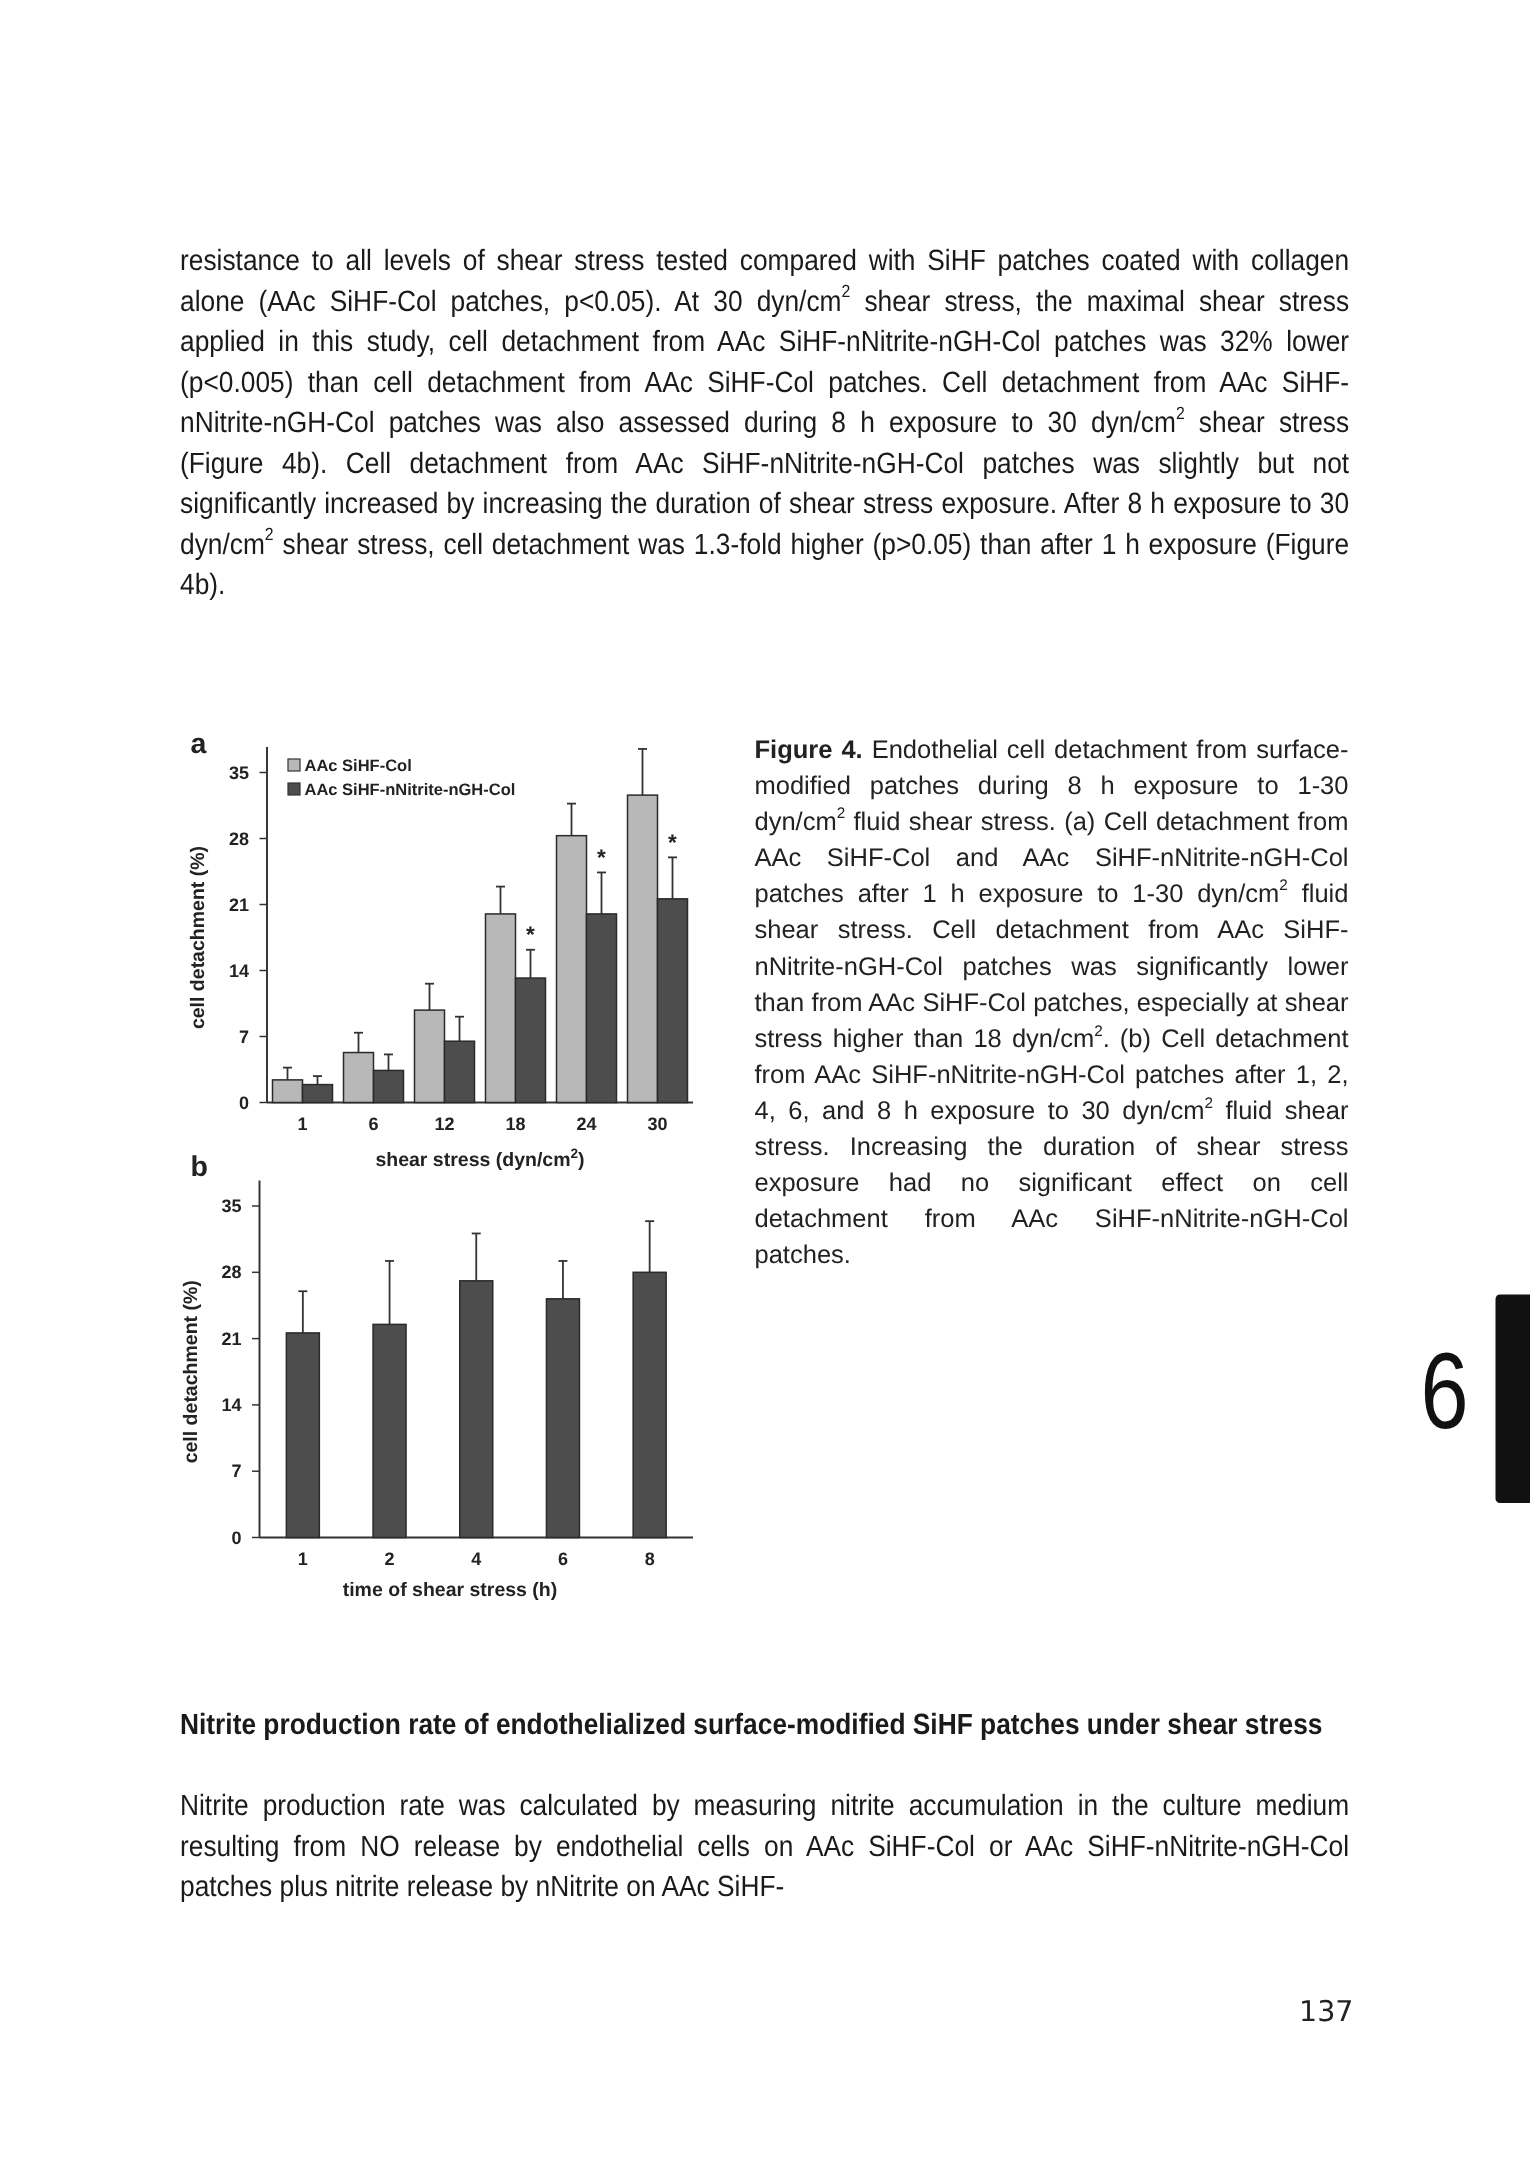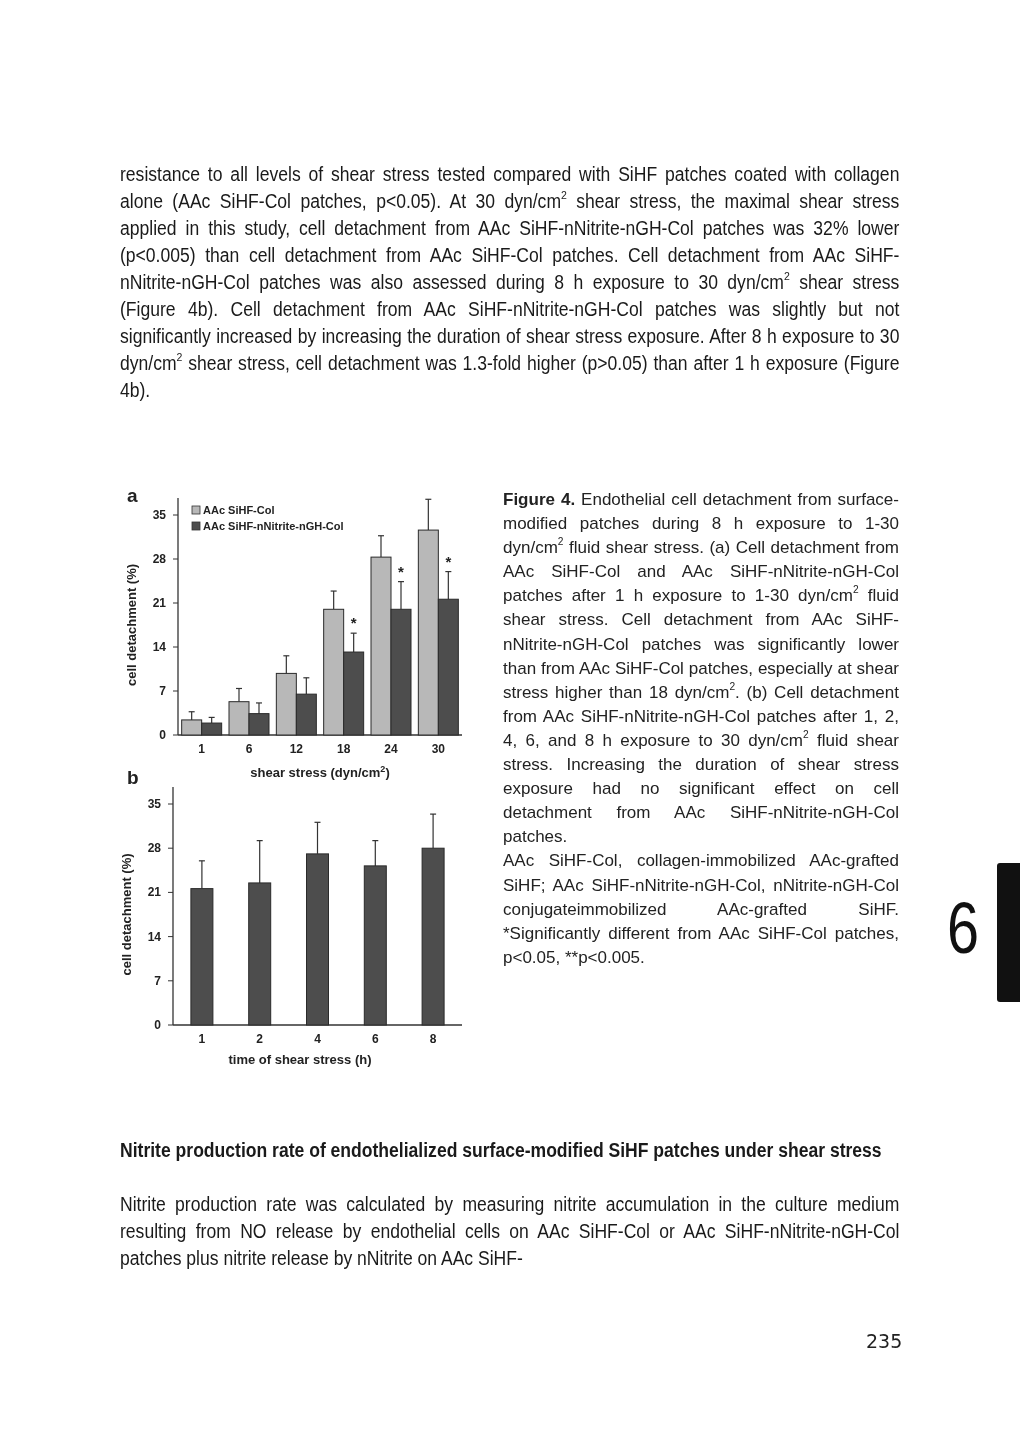--- a/index.html
+++ b/index.html
@@ -141,22 +141,21 @@
       <text x="433.09999999999997" y="1043" text-anchor="middle" font-size="12">8</text>
       <line x1="433.09999999999997" y1="848.2" x2="433.09999999999997" y2="814.1028571428571" stroke="#333" stroke-width="1.2"></line>
       <line x1="430.09999999999997" y1="814.1028571428571" x2="436.09999999999997" y2="814.1028571428571" stroke="#333" stroke-width="1.2"></line>
       <rect x="422.09999999999997" y="848.2" width="22" height="176.79999999999995" fill="#4d4d4d" stroke="#2a2a2a" stroke-width="1"></rect>
       <text x="300" y="1064" text-anchor="middle" font-size="13">time of shear stress (h)</text>
     </g>
 </svg>
 
 <div class="caption">
   <p><span class="bold">Figure 4.</span><span> Endothelial cell detachment from surface-modified patches during 8 h exposure to 1-30 dyn/cm</span><sup>2</sup><span> fluid shear stress. (a) Cell detachment from AAc SiHF-Col and AAc SiHF-nNitrite-nGH-Col patches after 1 h exposure to 1-30 dyn/cm</span><sup>2</sup><span> fluid shear stress. Cell detachment from AAc SiHF-nNitrite-nGH-Col patches was significantly lower than from AAc SiHF-Col patches, especially at shear stress higher than 18 dyn/cm</span><sup>2</sup><span>. (b) Cell detachment from AAc SiHF-nNitrite-nGH-Col patches after 1, 2, 4, 6, and 8 h exposure to 30 dyn/cm</span><sup>2</sup><span> fluid shear stress. Increasing the duration of shear stress exposure had no significant effect on cell detachment from AAc SiHF-nNitrite-nGH-Col patches.</span></p>
-  <p>AAc SiHF-Col, collagen-immobilized AAc-grafted SiHF; AAc SiHF-nNitrite-nGH-Col, nNitrite-nGH-Col conjugateimmobilized AAc-grafted SiHF. *Significantly different from AAc SiHF-Col patches, p&lt;0.05, **p&lt;0.005.</p>
 </div>
 
 <div class="chapter-tab"></div>
 <div class="chapter-num">6</div>
 
 <div class="body-text wide heading">Nitrite production rate of endothelialized surface-modified SiHF patches under shear stress</div>
 <div class="body-text wide para2">Nitrite production rate was calculated by measuring nitrite accumulation in the culture medium resulting from NO release by endothelial cells on AAc SiHF-Col or AAc SiHF-nNitrite-nGH-Col patches plus nitrite release by nNitrite on AAc SiHF-</div>
 
-<div class="page-number">235</div>
+<div class="page-number">137</div>
 
 </body></html>

